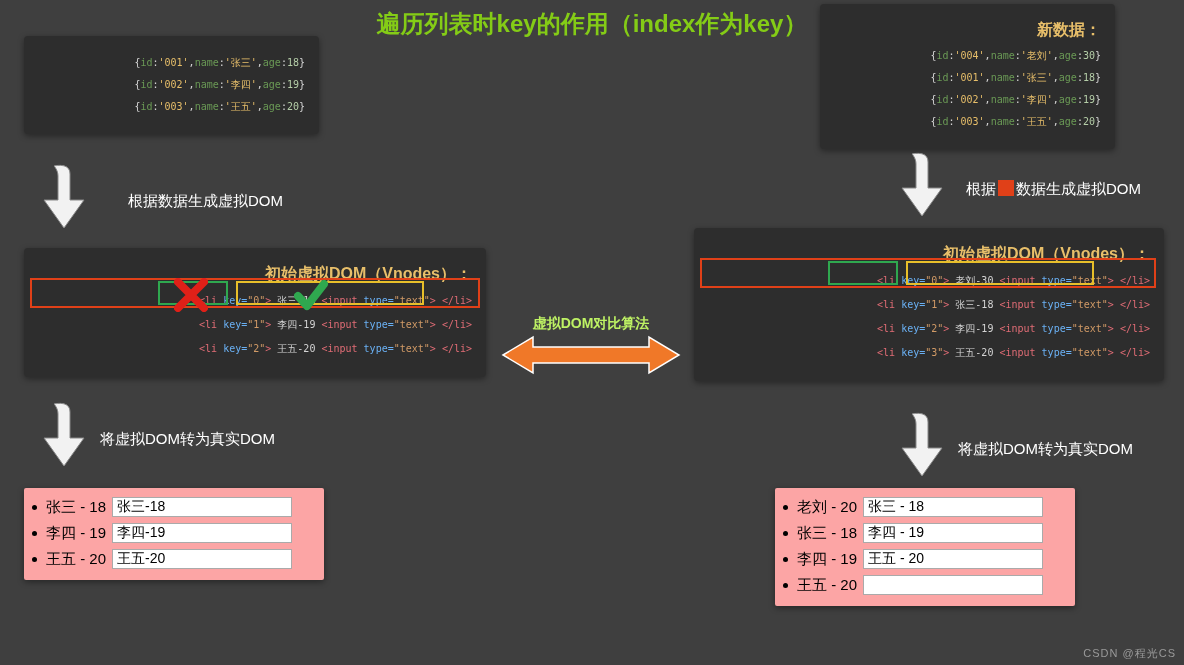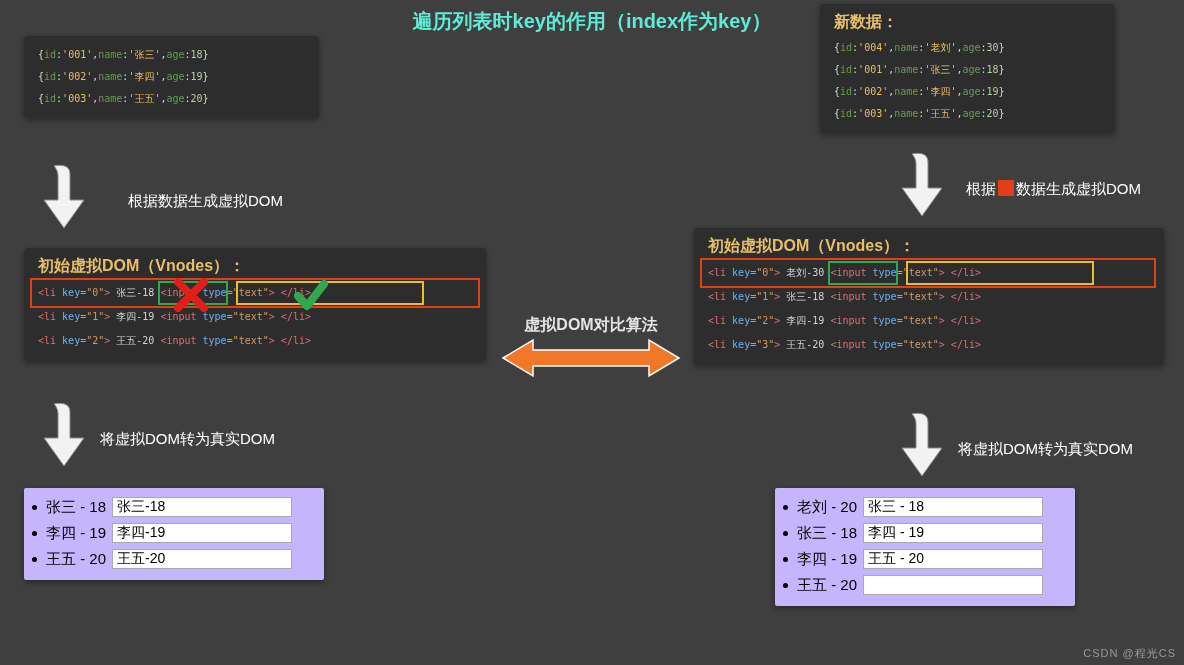--- a/index.html
+++ b/index.html
@@ -9,30 +9,31 @@
     height: 665px;
     position: relative;
     font-family: "Microsoft YaHei", Arial, sans-serif;
     overflow: hidden;
   }
   .title {
     position: absolute;
     top: 8px;
     left: 50%;
     transform: translateX(-50%);
-    color: #5eead4;
-    font-size: 20px;
+    color: #84cc16;
+    font-size: 24px;
     font-weight: bold;
   }
   .panel {
     position: absolute;
     background: #2d2d2d;
     border-radius: 4px;
-    padding: 8px 14px;
+    padding: 16px 14px;
     box-shadow: 0 2px 6px rgba(0,0,0,.4);
+    text-align: right;
   }
   .panel-title {
     color: #e8bf6a;
     font-size: 16px;
     font-weight: bold;
     margin-bottom: 4px;
   }
   .code-line {
     font-family: Consolas, Monaco, monospace;
     font-size: 10px;
@@ -68,21 +69,21 @@
   .arrow-down svg { width:100%; height:auto; display:block; }
 
   .double-arrow {
     position: absolute;
     width: 180px;
     left: 501px;
     top: 315px;
     text-align:center;
   }
   .double-arrow-label {
-    color:#e5e5e5; font-weight:bold; font-size:16px;
+    color:#bef264; font-weight:bold; font-size:14px;
     margin-bottom:2px;
   }
 
   .redbox {
     position:absolute; border:2px solid #e04018;
     pointer-events:none;
   }
   .greenbox {
     position:absolute; border:2px solid #2fa84f;
     pointer-events:none;
@@ -90,21 +91,21 @@
   .yellowbox {
     position:absolute; border:2px solid #e8bf2a;
     pointer-events:none;
   }
 
   .cross-icon, .check-icon {
     position:absolute; width:34px; height:34px;
   }
 
   .real-list {
-    position:absolute; background:#c4b5fd; padding:6px 10px 8px 22px;
+    position:absolute; background:#fca5a5; padding:6px 10px 8px 22px;
     font-size:15px; color:#000; border-radius:2px;
     box-shadow: 0 2px 6px rgba(0,0,0,.4);
   }
   .real-list .row { display:flex; align-items:center; gap:6px; line-height:26px; position:relative;}
   .real-list .row::before {
     content:""; position:absolute; left:-14px; top:11px;
     width:5px; height:5px; background:#000; border-radius:50%;
   }
   .real-list input {
     font-size:14px; padding:1px 4px; border:1px solid #aaa;

